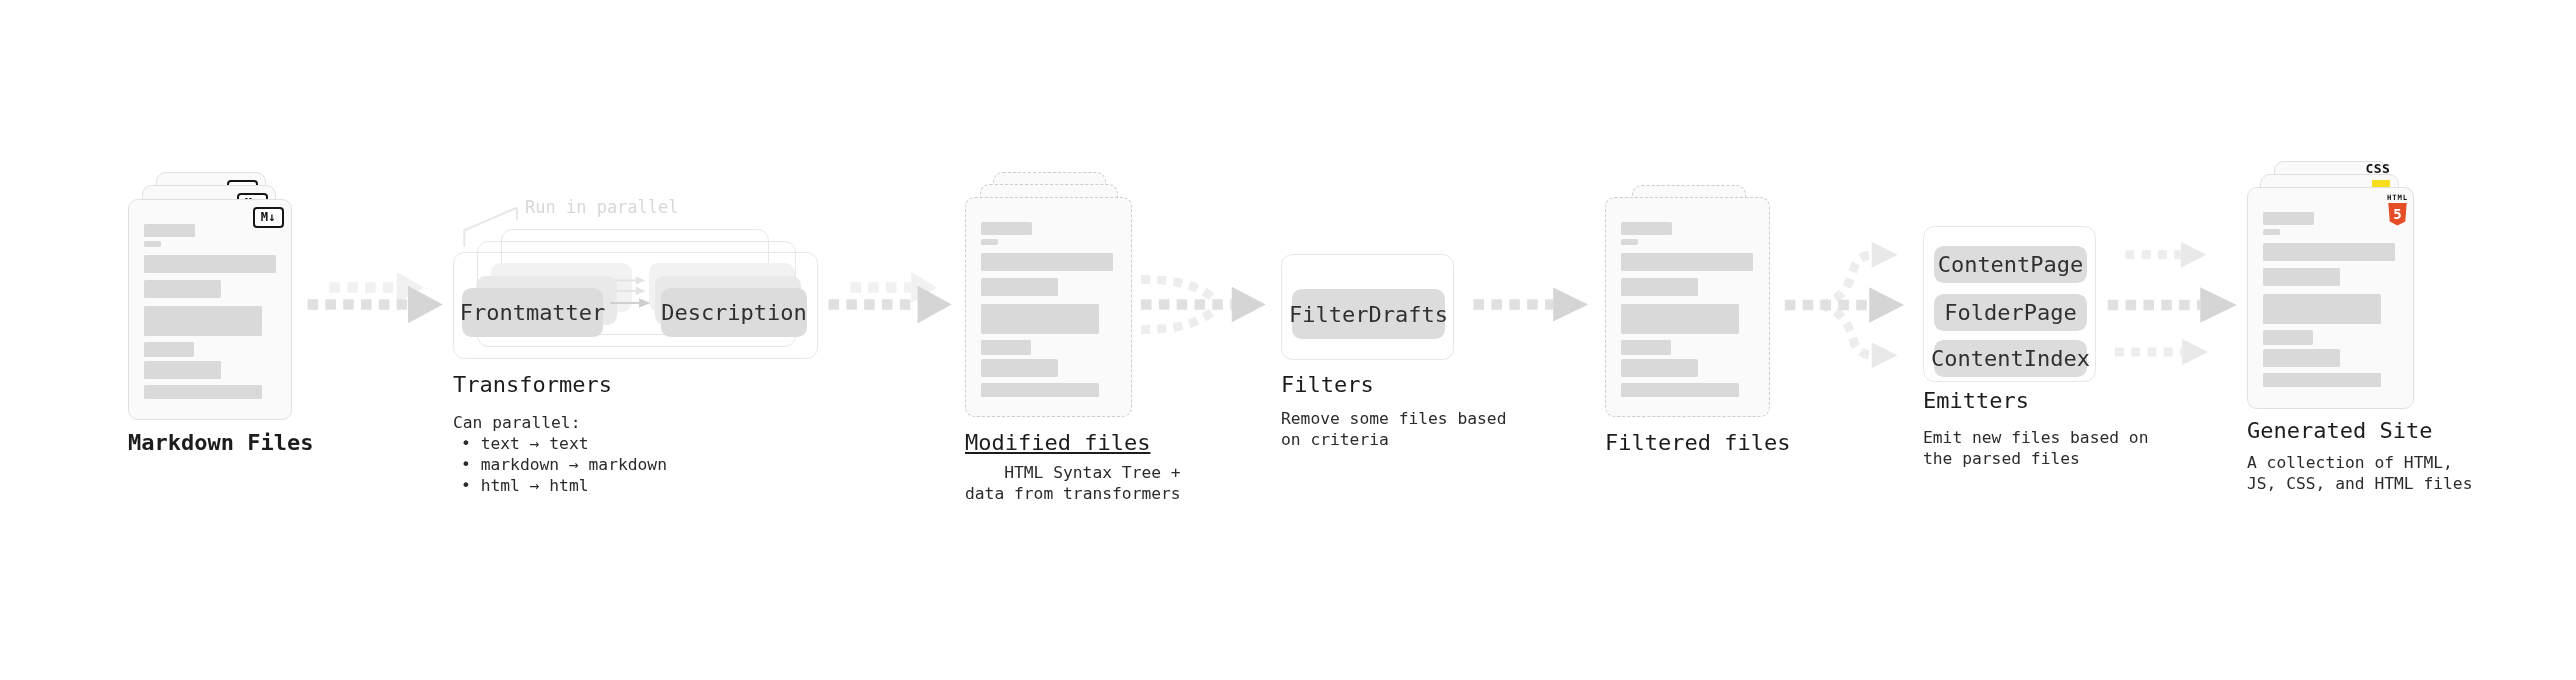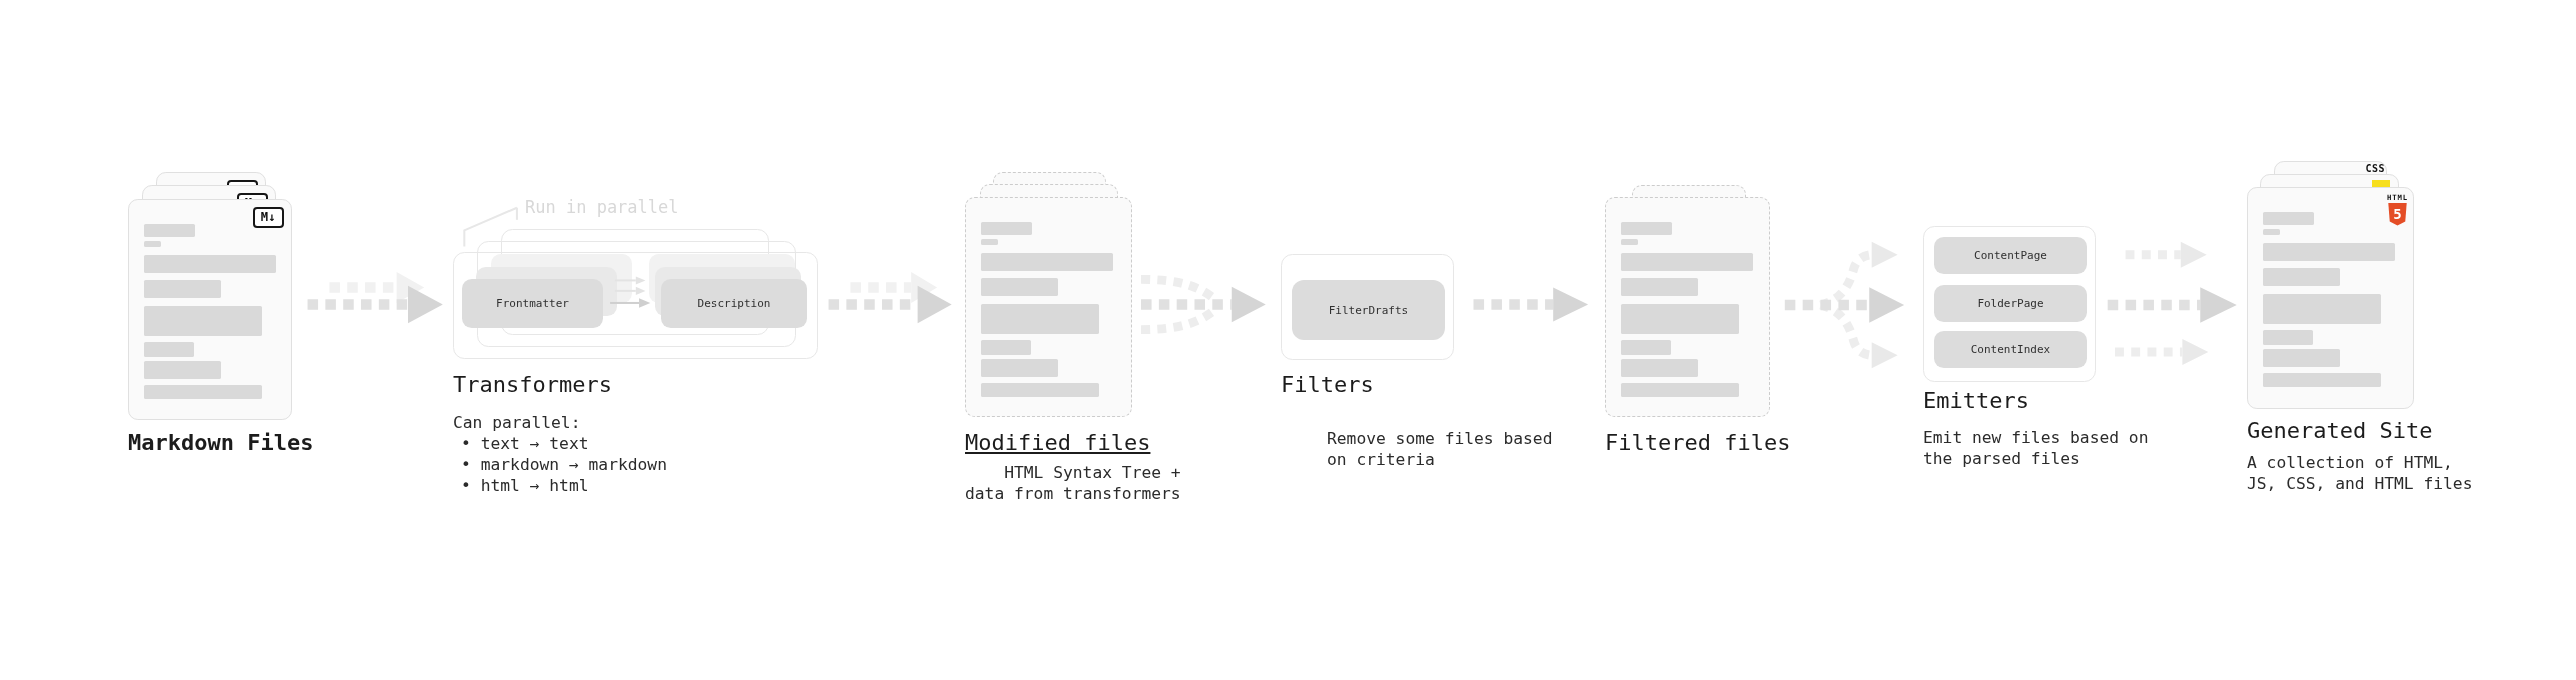--- a/index.html
+++ b/index.html
@@ -11,36 +11,36 @@
   .doc-card.dashed{border:1.6px dashed var(--dash-border);}
   .skel-bar{position:absolute;background:var(--skeleton);border-radius:1.6px;}
 
   
   .md-icon{position:absolute;top:6.5px;right:7.3px;width:31px;height:21px;border:2.4px solid #161616;border-radius:4.1px;
            background:#ffffff;display:flex;align-items:center;justify-content:center;
            font-weight:bold;font-size:12.2px;color:#111;box-sizing:border-box;}
 
   
   .css-badge{position:absolute;top:3.3px;right:4.1px;width:16.3px;text-align:center;}
-  .css-badge .t{display:block;font-size:10px;line-height:7.3px;font-weight:bold;color:#111;letter-spacing:0.4px;text-align:right;}
+  .css-badge .t{display:block;font-size:13px;line-height:7.3px;font-weight:bold;color:#111;letter-spacing:0.4px;text-align:right;}
   .css-badge .bar{height:3.3px;background:var(--css-blue);margin-top:0.8px;border-radius:0.8px;}
   .js-badge{position:absolute;top:4.9px;right:8.1px;width:18px;height:9px;background:var(--js-yellow);}
   .html5-badge{position:absolute;top:5.7px;right:4px;width:23px;text-align:center;}
   .html5-badge .t{display:block;font-size:7.3px;line-height:8.1px;font-weight:bold;color:#111;letter-spacing:0.8px;}
   .html5-badge .shield{width:21px;height:23px;margin:0.8px auto 0;background:var(--html-orange);
       clip-path:polygon(6% 0,94% 0,87% 82%,50% 100%,13% 82%);
       display:flex;align-items:center;justify-content:center;color:#fff;font-weight:bold;font-size:14px;}
 
   
   .outline-box{position:absolute;border:1.6px solid var(--outline);border-radius:11.4px;background:transparent;box-sizing:border-box;}
   .panel{position:absolute;border:1.6px solid var(--outline);border-radius:11.4px;background:#ffffff;box-sizing:border-box;}
 
   
   .chip{position:absolute;background:var(--btn-bg);border-radius:9.8px;color:var(--btn-text);
-        display:flex;align-items:center;justify-content:center;font-size:11px;box-sizing:border-box;}
+        display:flex;align-items:center;justify-content:center;font-size:22px;box-sizing:border-box;margin-top:9px;}
   .chip.ghost1{background:var(--ghost1);}
   .chip.ghost2{background:var(--ghost2);}
 
   
   .title{position:absolute;margin:0;font-size:22px;font-weight:500;color:var(--title);white-space:nowrap;}
   .desc{position:absolute;font-size:16.3px;line-height:21px;color:var(--body);white-space:nowrap;}
   .desc .indent{padding-left:8.1px;}
   .annotation{position:absolute;font-size:17px;color:var(--annotation);white-space:nowrap;}
 
   
@@ -162,23 +162,23 @@
 
   <svg class="arrow" style="left:1136px;top:264px;" width="134" height="81" viewBox="0 0 165 100">
     <path class="dashline lighter" d="M6,19 C55,19 78,28 98,44"></path>
     <path class="dashline lighter" d="M6,81 C55,81 78,72 98,56"></path>
     <line class="dashline" x1="6" y1="50" x2="118" y2="50"></line>
     <polygon class="head" points="118,28 160,50 118,72"></polygon>
   </svg>
 
   <section>
     <div class="panel" style="left:1281px;top:254px;width:173px;height:106px;"></div>
-    <div class="chip" style="left:1292px;top:280px;width:153px;height:60px;border-radius:12px;">FilterDrafts</div>
+    <div class="chip" style="left:1292px;top:280px;width:153px;height:50px;">FilterDrafts</div>
     <h2 class="title" style="left:1281px;top:372px;">Filters</h2>
-    <div class="desc" style="left:1281px;top:428px;margin-left:46px;">
+    <div class="desc" style="left:1281px;top:408px;">
       <div>Remove some files based</div>
       <div>on criteria</div>
     </div>
   </section>
 
   <svg class="arrow" style="left:1467px;top:276px;" width="126" height="57" viewBox="0 0 155 70">
     <line class="dashline" x1="8" y1="35" x2="106" y2="35"></line>
     <polygon class="head" points="106,14 149,35 106,56"></polygon>
   </svg>
 

